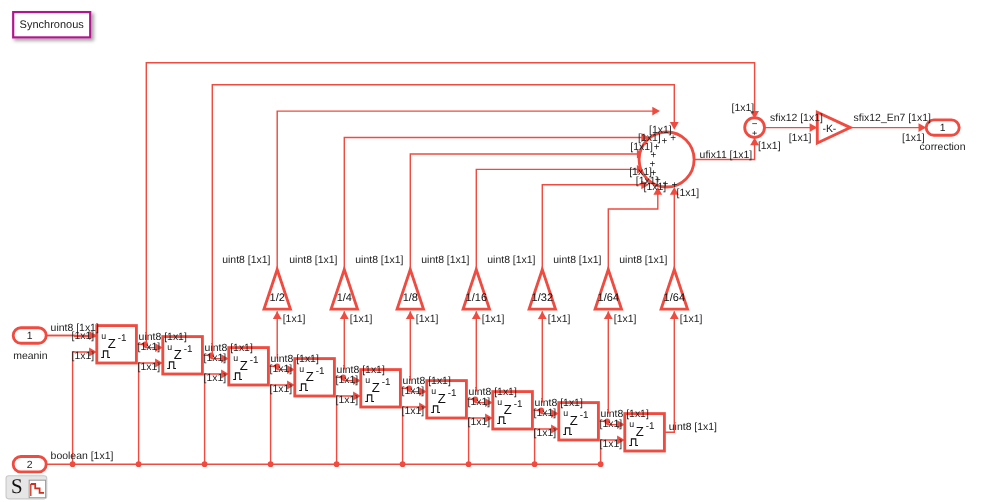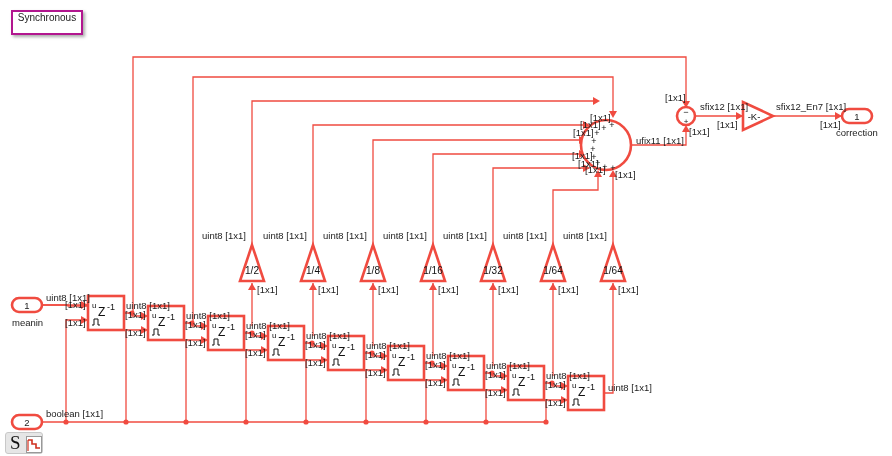--- a/index.html
+++ b/index.html
@@ -8,21 +8,21 @@
   #canvas { position: absolute; left: 0; top: 0; width: 892px; height: 456px; }
   .lbl { font-family: "Liberation Sans", sans-serif; font-size: 9.5px; fill: #222; }
   .blk-txt { font-family: "Liberation Sans", sans-serif; fill: #111; }
   .wire { stroke: #f04b40; stroke-width: 1.3; fill: none; }
   .blk { stroke: #f04b40; stroke-width: 2.6; fill: #ffffff; }
   .arrow { fill: #f04b40; }
   .dot { fill: #f04b40; }
   .annot {
     position: absolute; left: 11px; top: 10px; width: 72px; height: 25px;
     border: 2px solid #b2168f; background: #fff; box-shadow: 2px 2px 3px #aaa;
-    font-size: 10px; color: #222; display: flex; justify-content: center;
+    font-size: 10px; color: #222; display: flex; align-items: center; justify-content: center;
     box-sizing: border-box;
   }
   .badge {
     position: absolute; left: 5px; top: 432px; width: 38px; height: 22px;
     background: #e6e6e6; border: 1px solid #c8c8c8; border-radius: 3px; box-sizing: border-box;
   }
   .badge .s { position: absolute; left: 4px; top: -1px; font-family: "Liberation Serif", serif; font-size: 19px; color: #111; }
   .badge .stair { position: absolute; left: 20px; top: 3px; width: 14px; height: 15px; background: #fff; border: 1px solid #999; }
 </style>
 </head>

